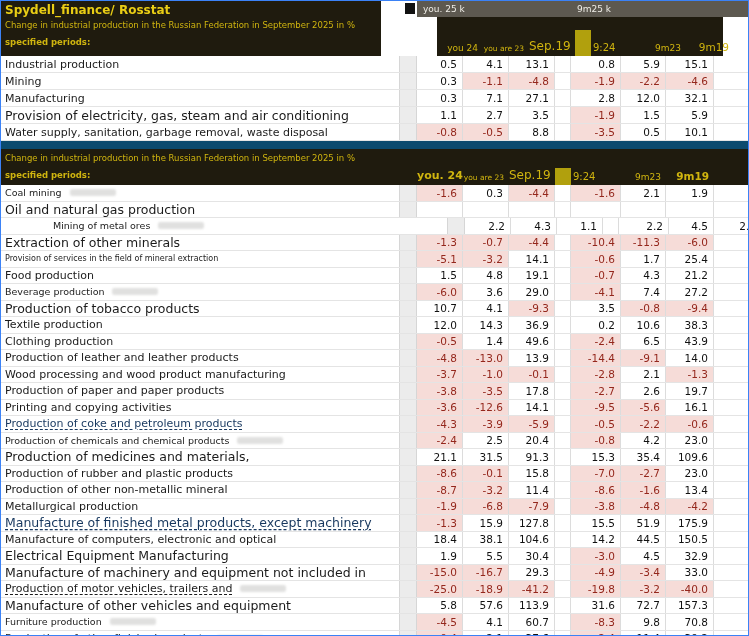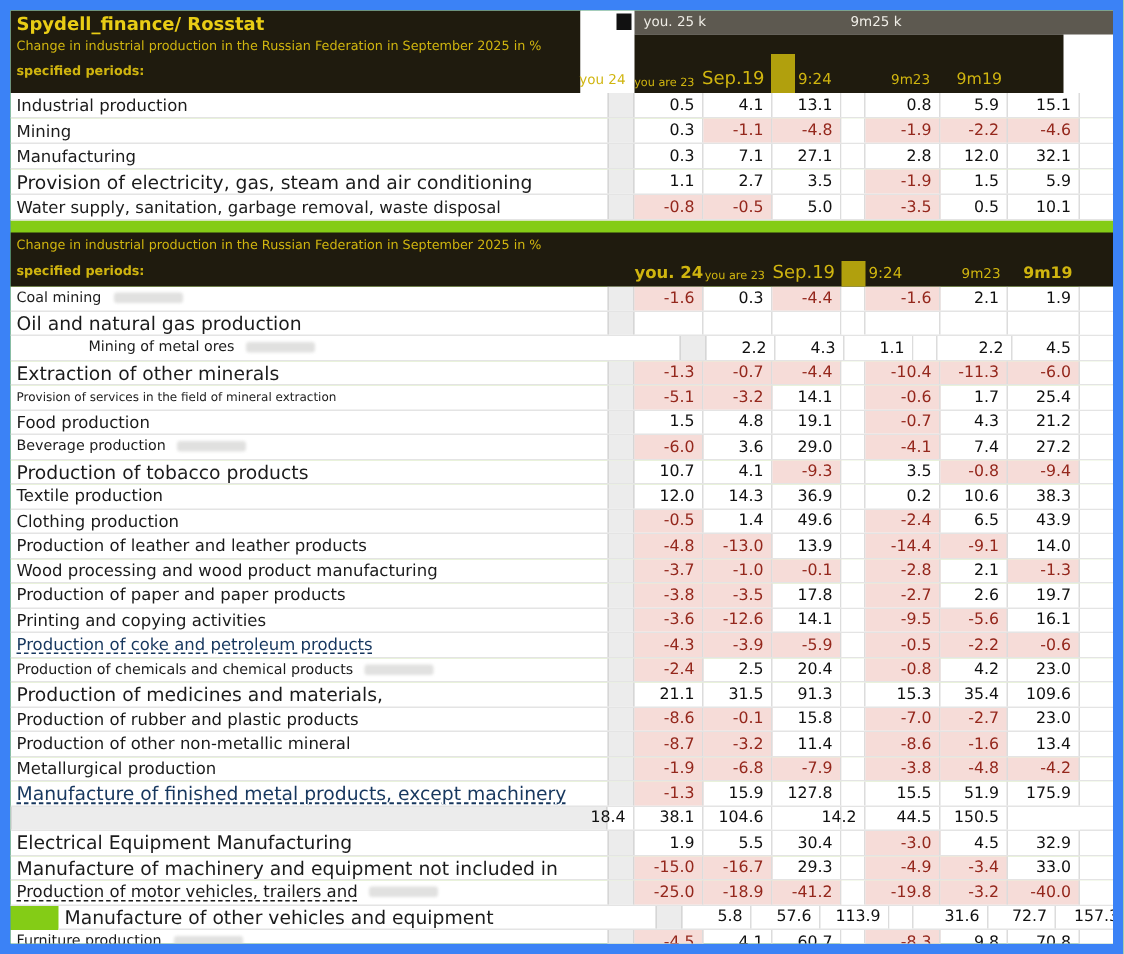--- a/index.html
+++ b/index.html
@@ -1,35 +1,35 @@
 <!DOCTYPE html>
 <html style="--header-bg: #1f1b0e; --header-yellow: #d0b50f; --header-yellow-bright: #e9cd15; --divider-yellow: #b1a00d; --negative-bg: #f6dcd8; --negative-text: #94271c;"><head>
 <meta charset="utf-8">
 <style>
   html,body{margin:0;padding:0;background:#fff;}
   .app{
-    position:relative;width:749px;height:636px;overflow:hidden;background:#84cc16;
+    position:relative;width:749px;height:636px;overflow:hidden;background:#0c4a6e;
     font-family:"DejaVu Sans","Liberation Sans",sans-serif;color:#1b1b1b;
-    border:7px solid #3b82f6;box-sizing:border-box;
+    border:1px solid #3b82f6;box-sizing:border-box;
   }
   
   .band1{position:relative;height:55px;background:#fff;}
   .band1-left{position:absolute;left:0;top:0;width:380px;height:55px;
     background:var(--header-bg,#1f1b0e);padding:2px 0 0 4px;box-sizing:border-box;}
   .src{font-size:12px;font-weight:bold;color:var(--header-yellow-bright,#e9cd15);line-height:14px;white-space:nowrap;}
   .ttl{font-size:8.5px;color:var(--header-yellow,#d0b50f);margin-top:3px;white-space:nowrap;}
   .per{font-size:8.5px;font-weight:bold;color:var(--header-yellow,#d0b50f);margin-top:7px;}
   .band1-gap{position:absolute;left:380px;top:0;width:36px;height:55px;background:#fff;}
   .thumb{position:absolute;left:24px;top:2px;width:10px;height:11px;background:#111;}
   .band1-top{position:absolute;left:416px;top:0;width:333px;height:16px;
     background:#5d5950;color:#efede6;font-size:9px;line-height:16px;}
   .band1-top .g1{position:absolute;left:6px;}
-  .band1-top .g2{position:absolute;left:144px;}
-  .band1-rightbg{position:absolute;left:416px;top:16px;width:286px;height:39px;
-    background:var(--header-bg,#1f1b0e);display:flex;align-items:flex-end;justify-content:flex-end;}
+  .band1-top .g2{position:absolute;left:160px;}
+  .band1-rightbg{position:absolute;left:436px;top:16px;width:286px;height:39px;
+    background:var(--header-bg,#1f1b0e);display:flex;align-items:flex-end;}
   .hdr-grid{display:grid;grid-template-columns:46px 46px 46px 16px 50px 45px 48px 36px;
     width:333px;align-items:end;color:var(--header-yellow,#d0b50f);}
   .h{text-align:right;padding:0 5px 3px 0;white-space:nowrap;overflow:visible;}
   .h.c1{font-size:9px;}
   .h.c2{font-size:7.5px;}
   .h.c3{font-size:12px;}
   .h.c4{font-size:10px;text-align:left;padding-left:2px;}
   .h.c5{font-size:9px;}
   .h.c6{font-size:10.5px;}
   .hdr-div{background:var(--divider-yellow,#b1a00d);height:26px;}
@@ -139,21 +139,21 @@
         <div class="cell val neg">-1.9</div>
         <div class="cell val">1.5</div>
         <div class="cell val">5.9</div>
         <div class="cell spacer"></div>
       </div>
       <div class="row" style="height: 16px;">
         <div class="cell label size-m">Water supply, sanitation, garbage removal, waste disposal</div>
         <div class="cell strip"></div>
         <div class="cell val neg">-0.8</div>
         <div class="cell val neg">-0.5</div>
-        <div class="cell val">5.0</div>
+        <div class="cell val">8.8</div>
         <div class="cell div-col"></div>
         <div class="cell val neg">-3.5</div>
         <div class="cell val">0.5</div>
         <div class="cell val">10.1</div>
         <div class="cell spacer"></div>
       </div>
     </div>
 
   <div class="band2">
     <div class="ttl">Change in industrial production in the Russian Federation in September 2025 in %</div>
@@ -419,20 +419,21 @@
         <div class="cell val neg">-1.3</div>
         <div class="cell val">15.9</div>
         <div class="cell val">127.8</div>
         <div class="cell div-col"></div>
         <div class="cell val">15.5</div>
         <div class="cell val">51.9</div>
         <div class="cell val">175.9</div>
         <div class="cell spacer"></div>
       </div>
       <div class="row" style="height: 15.5px;">
+        <div class="cell label size-m">Manufacture of computers, electronic and optical</div>
         <div class="cell strip"></div>
         <div class="cell val">18.4</div>
         <div class="cell val">38.1</div>
         <div class="cell val">104.6</div>
         <div class="cell div-col"></div>
         <div class="cell val">14.2</div>
         <div class="cell val">44.5</div>
         <div class="cell val">150.5</div>
         <div class="cell spacer"></div>
       </div>
@@ -465,21 +466,21 @@
         <div class="cell strip"></div>
         <div class="cell val neg">-25.0</div>
         <div class="cell val neg">-18.9</div>
         <div class="cell val neg">-41.2</div>
         <div class="cell div-col"></div>
         <div class="cell val neg">-19.8</div>
         <div class="cell val neg">-3.2</div>
         <div class="cell val neg">-40.0</div>
         <div class="cell spacer"></div>
       </div>
-      <div class="row" style="height: 15.5px; margin-left: 32px;">
+      <div class="row" style="height: 15.5px;">
         <div class="cell label size-l">Manufacture of other vehicles and equipment</div>
         <div class="cell strip"></div>
         <div class="cell val">5.8</div>
         <div class="cell val">57.6</div>
         <div class="cell val">113.9</div>
         <div class="cell div-col"></div>
         <div class="cell val">31.6</div>
         <div class="cell val">72.7</div>
         <div class="cell val">157.3</div>
         <div class="cell spacer"></div>

